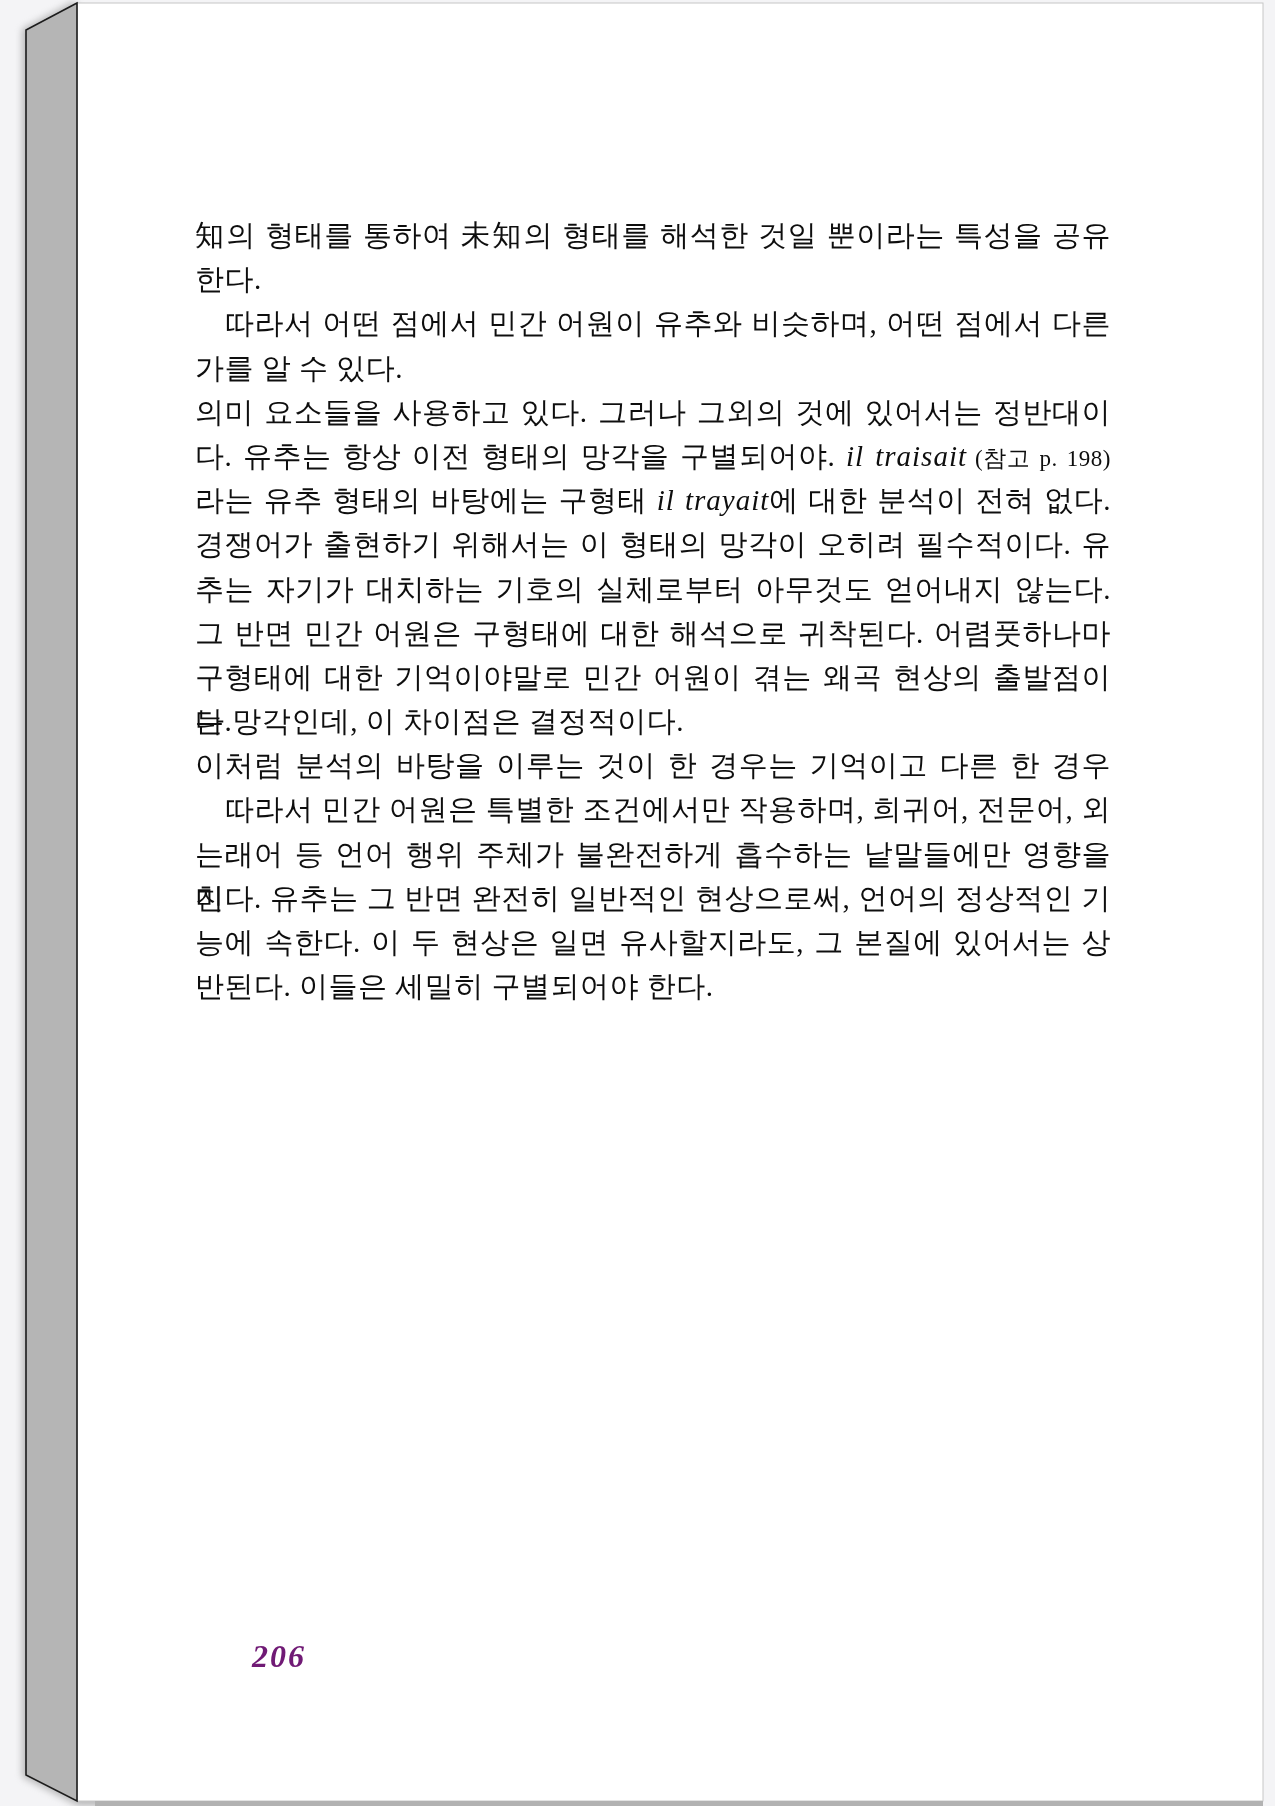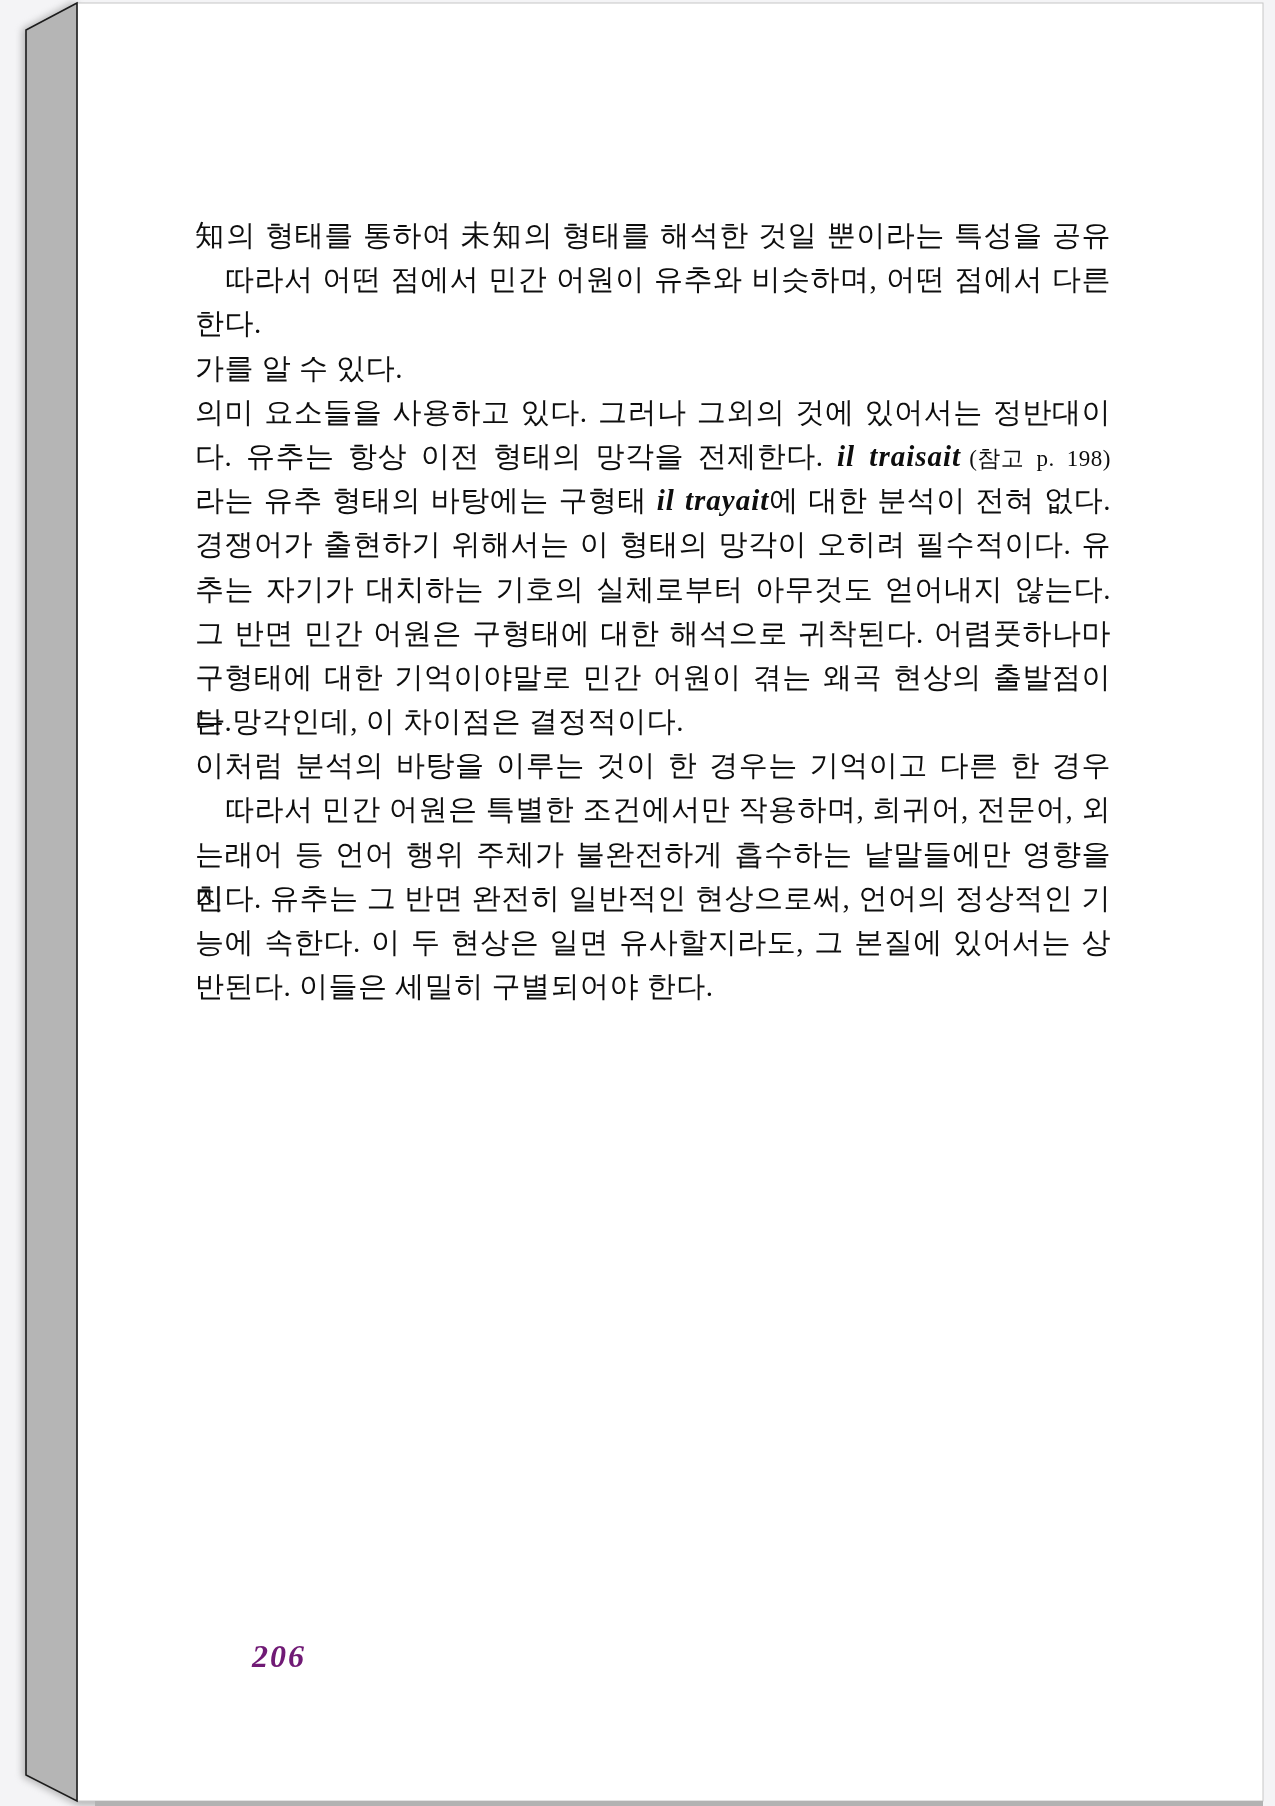--- a/index.html
+++ b/index.html
@@ -44,21 +44,21 @@
   .line.j {
     text-align: justify;
     text-align-last: justify;
   }
   .line.ind {
     text-indent: 30px;
   }
   .line span { font-weight: 500; }
   .line span.it {
     font-style: italic;
-    font-weight: 700;
+    font-weight: 400;
     letter-spacing: 1px;
   }
   .line span.sm {
     font-size: 23px;
     font-weight: 500;
     padding-left: 8px;
   }
   .page-number {
     position: absolute;
     left: 252px;
@@ -89,25 +89,25 @@
 
     <rect x="95" y="1801" width="1168" height="5" fill="#b2b2b2"></rect>
 
     <polygon points="77,3 26,30 26,1775 77,1801" fill="#b5b5b5" stroke="#1c1c1c" stroke-width="1.6" stroke-linejoin="miter"></polygon>
   </svg>
 
   <div class="content">
 
     <div class="text-block" id="text-lines">
         <div class="line j"><span>知의 형태를 통하여 未知의 형태를 해석한 것일 뿐이라는 특성을 공유</span></div>
+        <div class="line"><span>한다.</span></div>
         <div class="line j ind"><span>따라서 어떤 점에서 민간 어원이 유추와 비슷하며, 어떤 점에서 다른</span></div>
-        <div class="line"><span>한다.</span></div>
         <div class="line"><span>가를 알 수 있다.</span></div>
         <div class="line j"><span>의미 요소들을 사용하고 있다. 그러나 그외의 것에 있어서는 정반대이</span></div>
-        <div class="line j"><span>다. 유추는 항상 이전 형태의 망각을 전제한다. </span><span class="it">il traisait</span><span class="sm">(참고 p. 198)</span></div>
+        <div class="line j"><span>다. 유추는 항상 이전 형태의 망각을 구별되어야. </span><span class="it">il traisait</span><span class="sm">(참고 p. 198)</span></div>
         <div class="line j"><span>라는 유추 형태의 바탕에는 구형태 </span><span class="it">il trayait</span><span>에 대한 분석이 전혀 없다.</span></div>
         <div class="line j"><span>경쟁어가 출현하기 위해서는 이 형태의 망각이 오히려 필수적이다. 유</span></div>
         <div class="line j"><span>추는 자기가 대치하는 기호의 실체로부터 아무것도 얻어내지 않는다.</span></div>
         <div class="line j"><span>그 반면 민간 어원은 구형태에 대한 해석으로 귀착된다. 어렴풋하나마</span></div>
         <div class="line j"><span>구형태에 대한 기억이야말로 민간 어원이 겪는 왜곡 현상의 출발점이다.</span></div>
         <div class="line"><span>는 망각인데, 이 차이점은 결정적이다.</span></div>
         <div class="line j"><span>이처럼 분석의 바탕을 이루는 것이 한 경우는 기억이고 다른 한 경우</span></div>
         <div class="line j ind"><span>따라서 민간 어원은 특별한 조건에서만 작용하며, 희귀어, 전문어, 외</span></div>
         <div class="line j"><span>는래어 등 언어 행위 주체가 불완전하게 흡수하는 낱말들에만 영향을 미</span></div>
         <div class="line j"><span>친다. 유추는 그 반면 완전히 일반적인 현상으로써, 언어의 정상적인 기</span></div>

